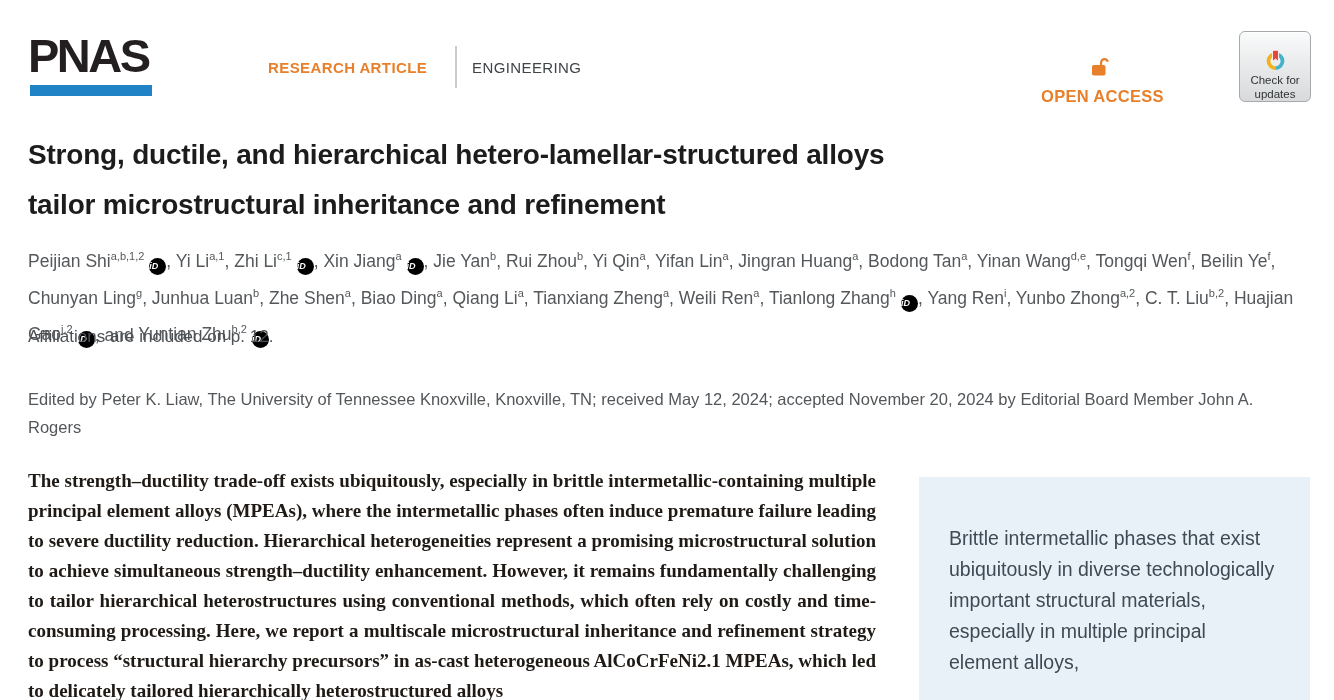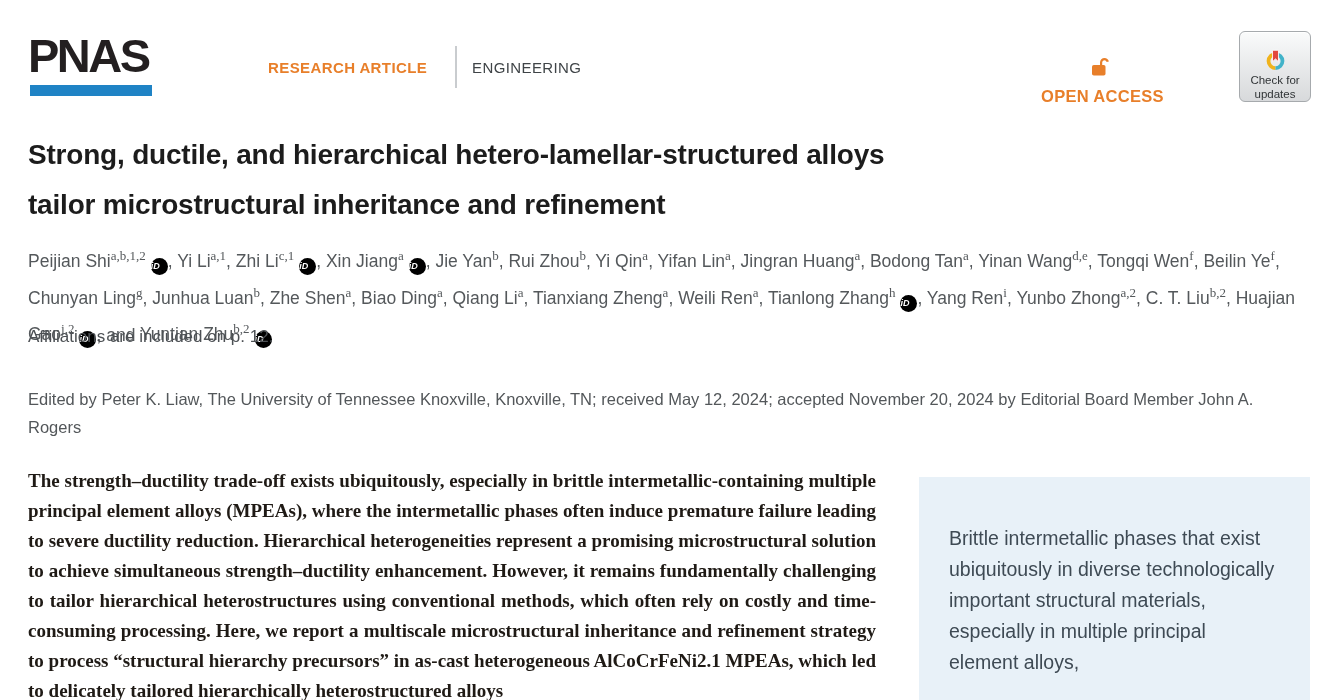--- a/index.html
+++ b/index.html
@@ -23,21 +23,21 @@
     left:1239px;top:31px;width:72px;height:71px;border:1px solid #a6aaad;border-radius:6px;
     background:linear-gradient(#fafbfb,#d7d9db);box-shadow:inset 0 1px 0 #ffffff;
     display:flex;flex-direction:column;align-items:center;padding-top:17px;box-sizing:border-box;cursor:pointer;
   }
   .check-text{font-size:11.5px;line-height:13.5px;color:#303436;text-align:center;margin-top:2px;}
 
   
   h1{left:28px;top:130px;width:1295px;margin:0;font-size:28px;line-height:50px;
      font-weight:700;letter-spacing:-.2px;color:#1c1c1c;}
   .authors{left:28px;top:240px;width:1288px;font-size:17.5px;line-height:32px;color:#54585b;}
-  .authors sup{font-size:13px;font-family:Liberation Serif, serif;}
+  .authors sup{font-size:11px;}
   .orcid{
     display:inline-block;width:17px;height:17px;border-radius:50%;background:#000000;
     color:#fff;font-size:9px;font-weight:700;font-style:italic;text-align:left;line-height:17px;
     vertical-align:-2px;margin-left:5px;cursor:pointer;
   }
   .affil{left:28px;top:327px;font-size:17px;color:#4c5054;}
   .edited{left:28px;top:386px;width:1250px;font-size:16.5px;line-height:27.5px;color:#53575a;}
 
   
   .abstract{

